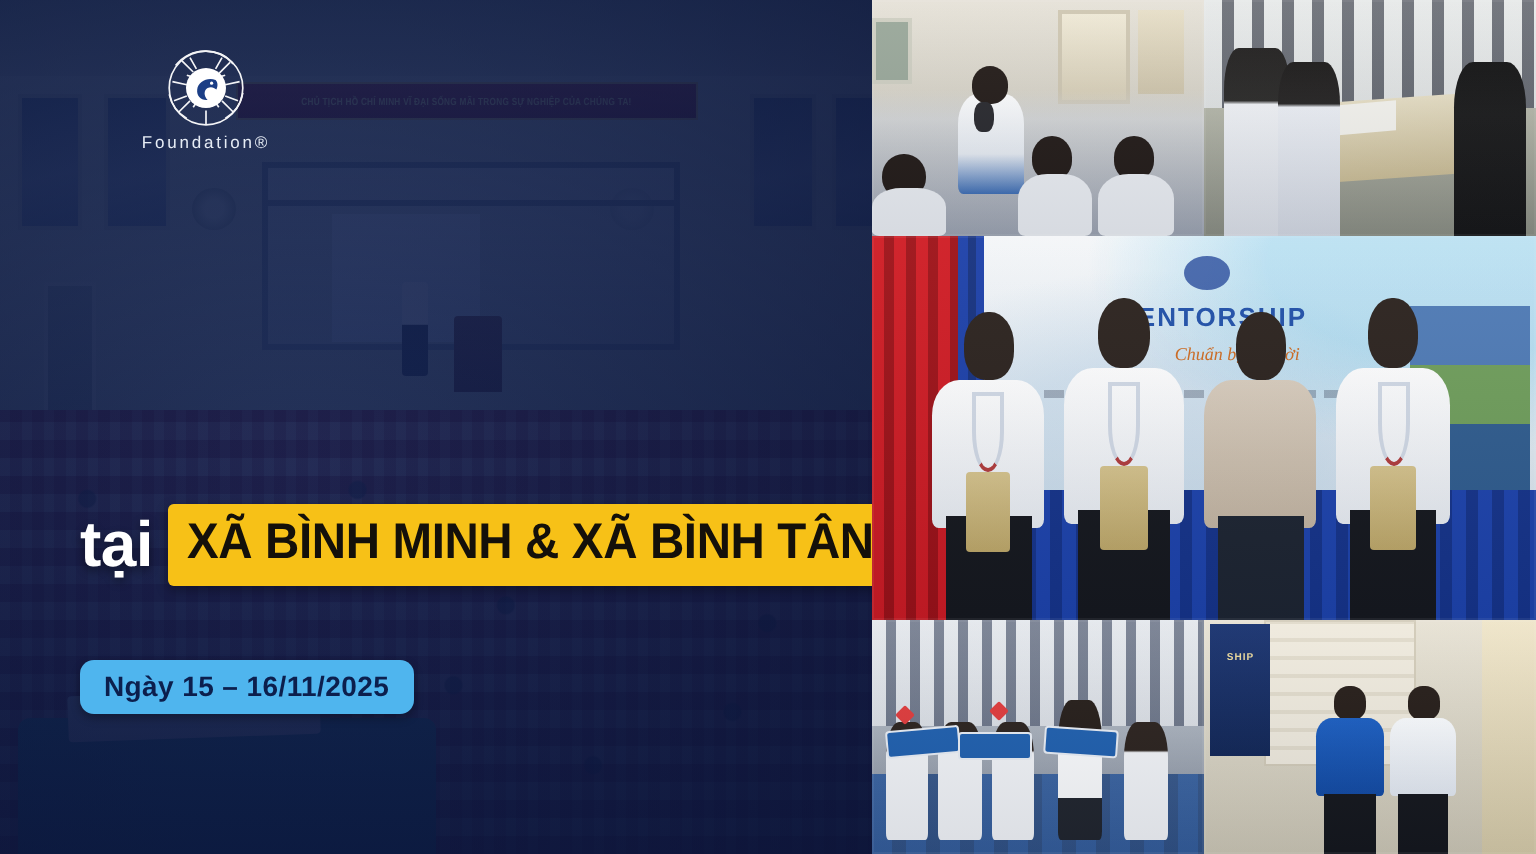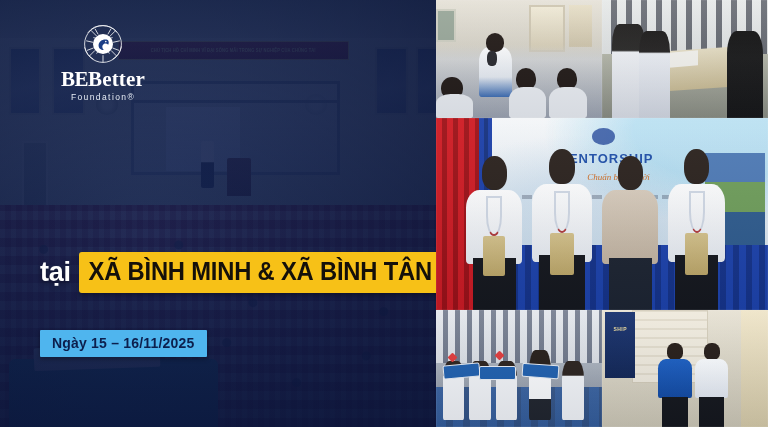--- a/index.html
+++ b/index.html
@@ -160,21 +160,21 @@
     transform:scaleX(.96); transform-origin:left center;
     text-shadow:0 2px 6px rgba(0,0,0,.45);
   }
   .headline h1 .l2 { display:block; }
 
   .place-row {
     position:absolute; left:40px; top:252px;
     display:flex; align-items:center; gap:8px;
   }
   .place-prefix {
-    font-size:27px; font-weight:700; color:#ffffff;
+    font-size:32px; font-weight:700; color:#ffffff;
     font-family:"Liberation Sans", sans-serif;
     text-shadow:0 2px 5px rgba(0,0,0,.45);
     letter-spacing:-.3px;
   }
   .place-badge {
     background:#F7C117;
     color:#14100a;
     font-weight:700;
     font-size:25px;
     line-height:1;
@@ -186,21 +186,21 @@
     box-shadow:0 2px 6px rgba(0,0,0,.35);
     white-space:nowrap;
   }
 
   .date-badge {
     position:absolute; left:40px; top:330px;
     background:#4FB5EE;
     color:#0c1f4d;
     font-size:14px; font-weight:600;
     padding:5px 12px 6px 12px;
-    border-radius:1px;
+    border-radius:7px;
     letter-spacing:.2px;
     box-shadow:0 2px 5px rgba(0,0,0,.3);
     white-space:nowrap;
   }
 
   
   .right-panel {
     position:relative;
     width:332px; height:427px;
     display:flex; flex-direction:column;
@@ -478,21 +478,20 @@
               <path d="M20 16 L34 30 M80 18 L66 32 M16 80 L30 66 M84 80 L70 66"></path>
               <path d="M8 42 L26 46 M92 42 L74 46 M50 96 L50 78"></path>
               <path d="M30 12 L38 26 M70 12 L62 26 M10 66 L26 60 M90 66 L74 60"></path>
               <path d="M26 34 L40 38 M74 34 L60 38 M34 74 L42 62 M66 74 L58 62"></path>
             </g>
             <circle cx="50" cy="50" r="25" fill="#ffffff"></circle>
             <path d="M62 40 C52 36 40 42 39 52 C38 60 44 66 52 65 C47 60 47 53 52 50 C56 48 60 49 63 52 C65 48 65 43 62 40 Z" fill="#1b3e86"></path>
             <circle cx="57" cy="44" r="2" fill="#ffffff"></circle>
           </svg>
         </span>
-        <div class="logo-word"><span class="be">BE</span><span>Better</span></div>
         <div class="logo-sub">Foundation®</div>
       </div>
 
 
       <div class="place-row">
         <span class="place-prefix">tại</span>
         <span class="place-badge">XÃ BÌNH MINH &amp; XÃ BÌNH TÂN</span>
       </div>
 
       <div class="date-badge">Ngày 15 – 16/11/2025</div>

